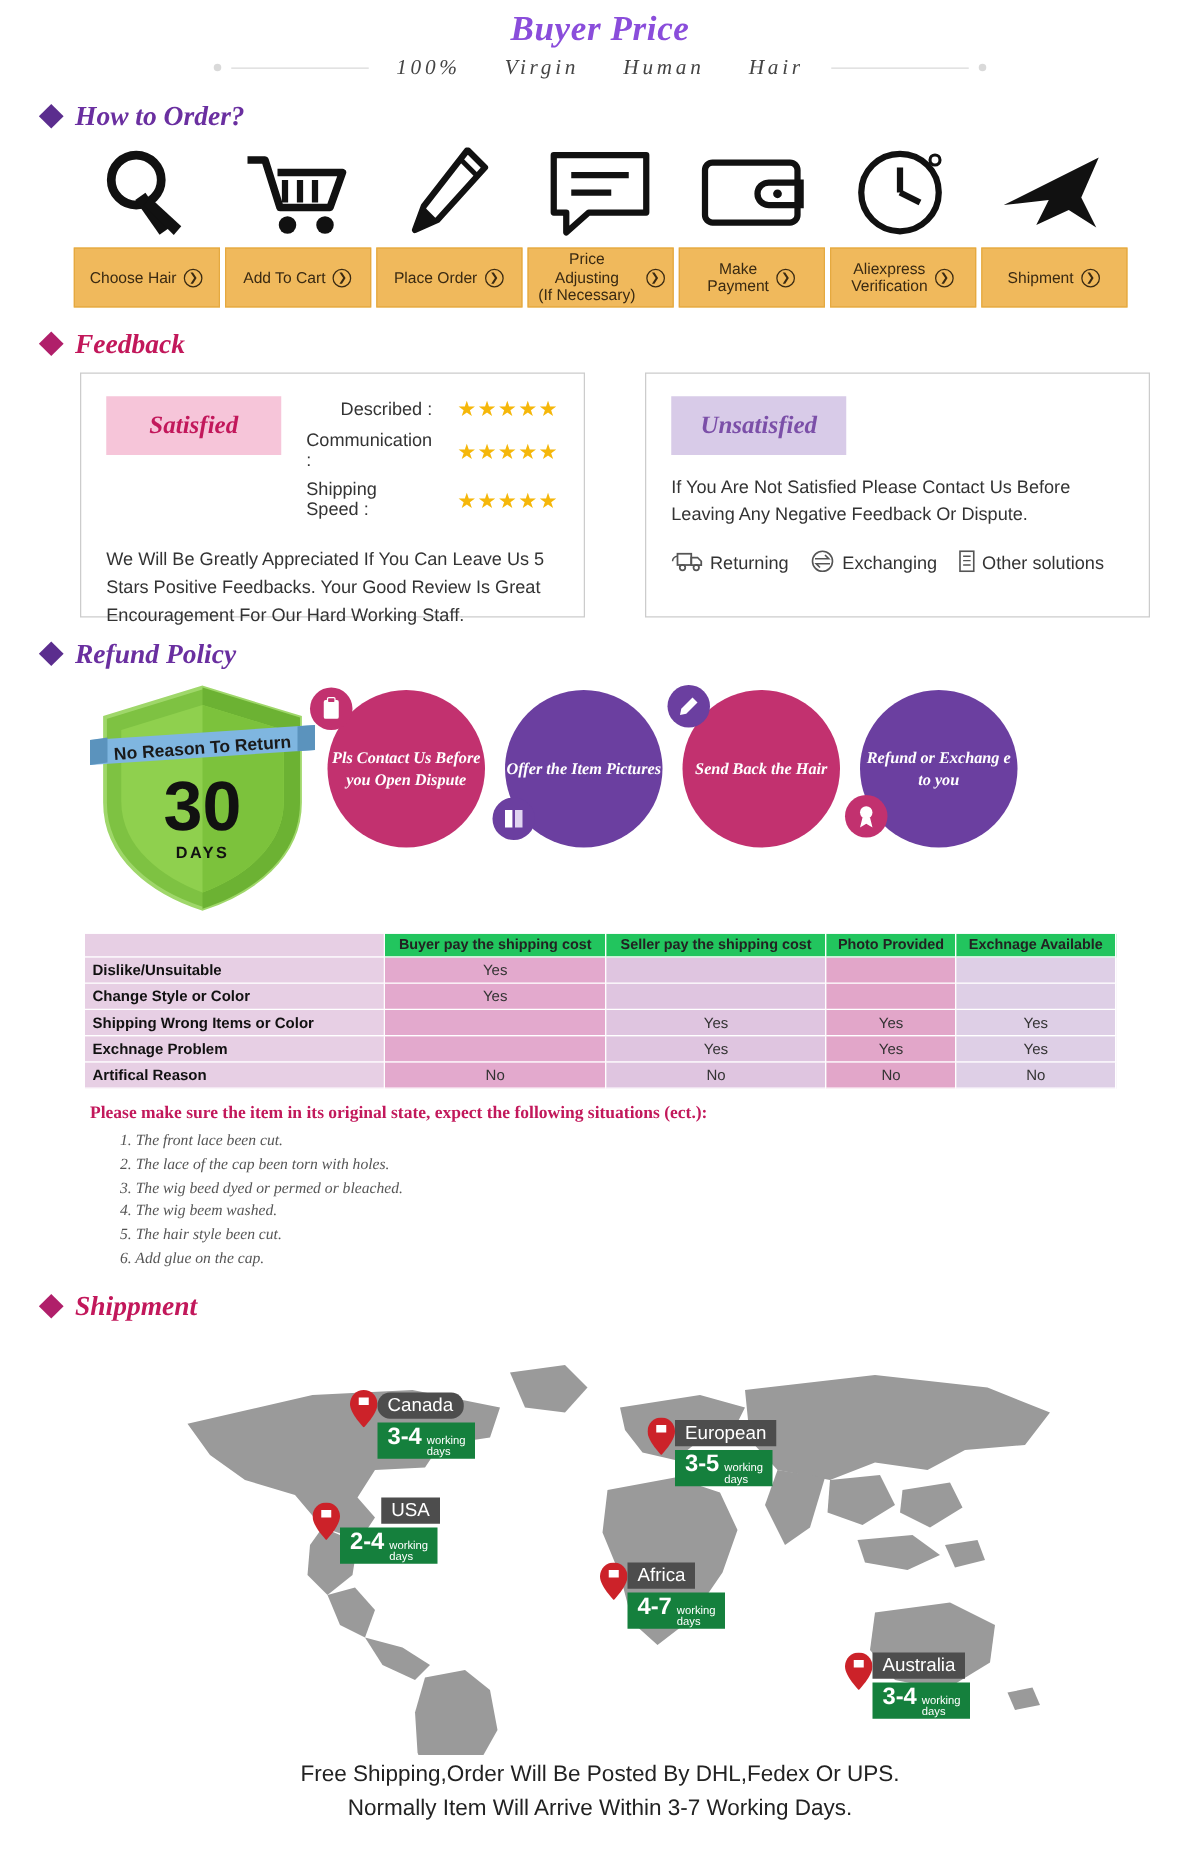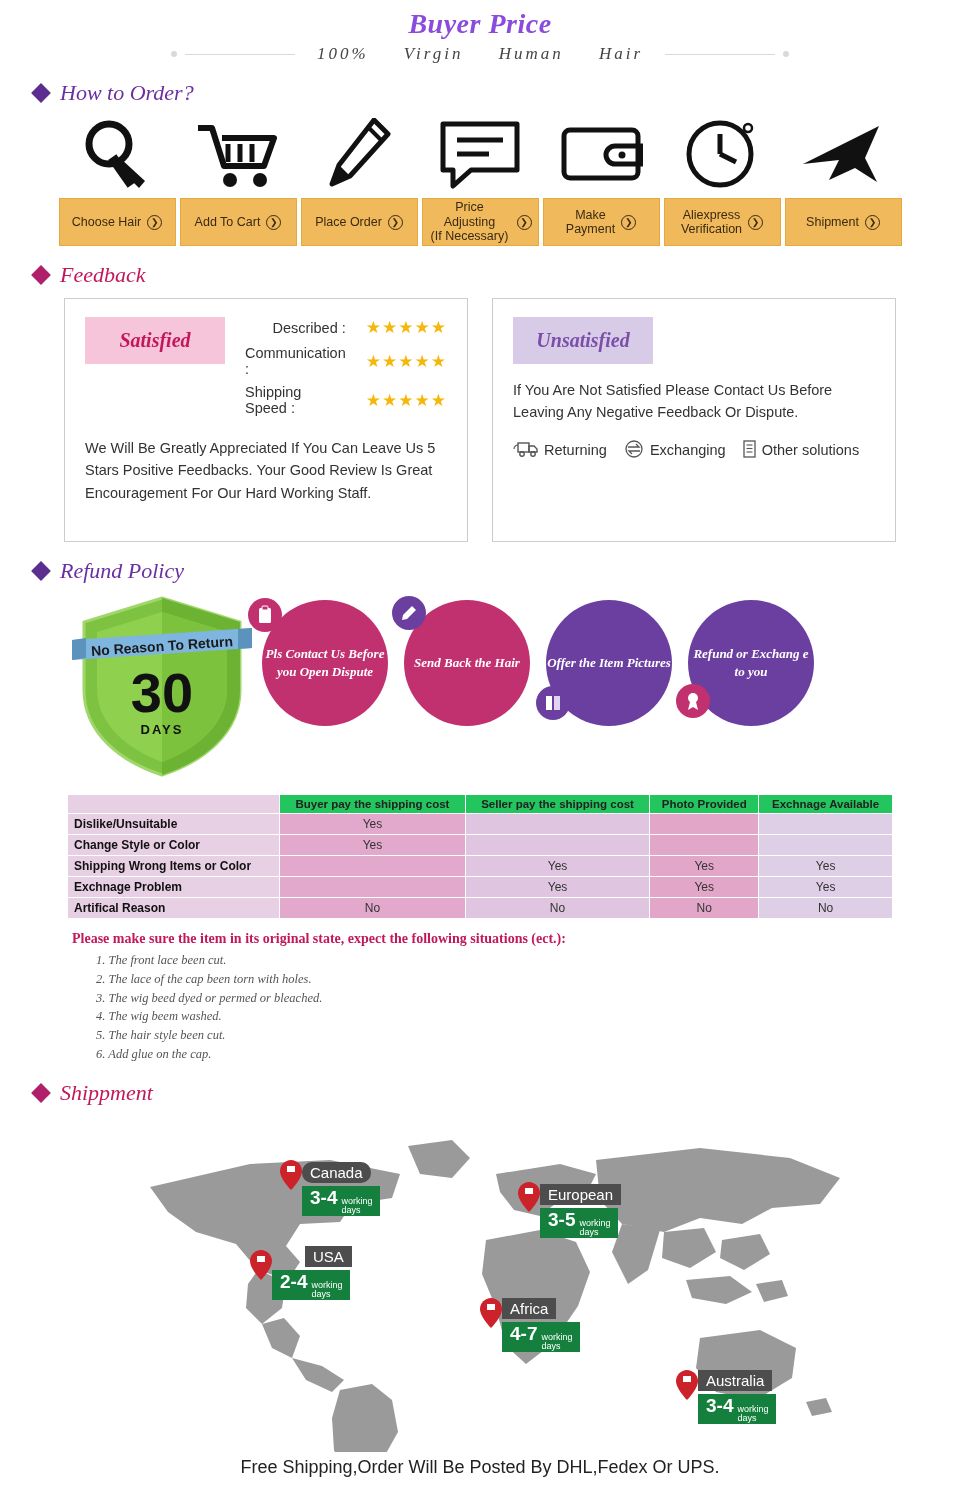--- a/index.html
+++ b/index.html
@@ -28,21 +28,21 @@
     font-size:17px; color:#444; letter-spacing:3px;
   }
   .header-sub span { margin:0 14px; }
 
   
   .sec-title { display:flex; align-items:center; gap:12px; margin:16px 0 6px 34px; }
   .diamond { width:14px; height:14px; transform:rotate(45deg); display:inline-block; }
   .d-purple { background:#5b2d8e; }
   .d-pink { background:#b01f6a; }
   .sec-label {
-    font-family:"Liberation Serif", serif; font-style:italic; font-weight:normal;
+    font-family:"Liberation Serif", serif; font-style:italic; font-weight:bold;
     font-size:22px;
   }
   .t-purple { color:#6a2fa0; }
   .t-pink { color:#c2185b; }
 
   
   .steps { display:flex; justify-content:center; gap:4px; margin-top:6px; }
   .step { width:117px; }
   .step-icon { height:78px; display:flex; align-items:flex-end; justify-content:center; }
   .step-icon svg { display:block; }
@@ -54,21 +54,21 @@
   }
   .step-txt { font-size:12.5px; color:#3a2a12; text-align:center; line-height:1.15; }
   .arrow-circ {
     width:15px; height:15px; border-radius:50%; border:1.4px solid #3a2a12;
     display:inline-flex; align-items:center; justify-content:center;
     font-size:9px; color:#3a2a12; flex:0 0 auto; line-height:1;
   }
 
   
   .fb-row { display:flex; gap:24px; justify-content:center; margin-top:10px; }
-  .fb-box { border:1px solid #ccc; width:404px; height:244px; padding:18px 20px; }
+  .fb-box { border:1px solid #ccc; width:404px; height:196px; padding:18px 20px;margin-left:24px; }
   .fb-tag {
     font-family:"Liberation Serif", serif; font-style:italic; font-weight:bold;
     font-size:20px; padding:12px 0; text-align:center; width:140px;
   }
   .tag-sat { background:#f6c5d9; color:#c2185b; }
   .tag-unsat { background:#d8cbe8; color:#7b4fa8; }
   .fb-top { display:flex; gap:20px; align-items:flex-start; }
   .rates { flex:1; }
   .rate-line { display:flex; align-items:center; justify-content:flex-end; gap:20px; margin-bottom:7px; }
   .rate-label { font-size:14.5px; color:#333; }
@@ -94,21 +94,21 @@
   .badge {
     position:absolute; width:34px; height:34px; border-radius:50%;
     display:flex; align-items:center; justify-content:center;
   }
   .badge svg { display:block; }
 
   
   table.policy { border-collapse:collapse; margin:4px auto 0 auto; width:826px; }
   table.policy td, table.policy th { border:1px solid #fff; padding:3px 6px; font-size:12px; }
   table.policy th { background:#22c55e; color:#222; font-weight:bold; text-align:center; font-size:11.5px; }
-  table.policy td.rowlabel { background:#e7cfe4; color:#111; font-weight:bold; text-align:left; width:212px; }
+  table.policy td.rowlabel { background:#e7cfe4; color:#111; font-weight:bold; text-align:left; width:240px; }
   table.policy td.cell { text-align:center; color:#333; }
   .c-a { background:#e3a9cd; }
   .c-b { background:#dfc5e0; }
   .c-c { background:#e2a6c9; }
   .c-d { background:#decfe6; }
 
   .notice {
     margin:12px 0 0 72px;
     font-family:"Liberation Serif", serif; font-weight:bold;
     font-size:14px; color:#c2185b;
@@ -370,35 +370,35 @@
     <div class="bubbles">
       <div class="bub bub-pink">
         <span>Pls Contact Us Before you Open Dispute</span>
         <span class="badge" style="background:#c2316f; left:-14px; top:-2px;">
           <svg width="18" height="20" viewBox="0 0 18 20">
               <rect x="3" y="3" width="12" height="15" rx="1.5" fill="#fff"></rect>
               <rect x="6" y="1" width="6" height="4" rx="1" fill="#c2316f" stroke="#fff" stroke-width="1"></rect>
             </svg>
         </span>
       </div>
-      <div class="bub bub-pink">
-        <span>Send Back the Hair</span>
-        <span class="badge" style="background:#6b3fa0; left:-12px; top:-4px;">
-          <svg width="18" height="18" viewBox="0 0 18 18">
-              <path d="M12 2 L16 6 L7 15 L2 16 L3 11 Z" fill="#fff"></path>
-            </svg>
-        </span>
-      </div>
       <div class="bub bub-purple">
         <span>Offer the Item Pictures</span>
         <span class="badge" style="background:#6b3fa0; left:-10px; bottom:6px; top:auto;">
           <svg width="20" height="20" viewBox="0 0 20 20">
               <path d="M3 3 h6 v14 h-6z" fill="#fff"></path>
               <path d="M11 3 h6 v14 h-6z" fill="#e0d4f0"></path>
               <line x1="10" y1="3" x2="10" y2="17" stroke="#6b3fa0" stroke-width="1.5"></line>
+            </svg>
+        </span>
+      </div>
+      <div class="bub bub-pink">
+        <span>Send Back the Hair</span>
+        <span class="badge" style="background:#6b3fa0; left:-12px; top:-4px;">
+          <svg width="18" height="18" viewBox="0 0 18 18">
+              <path d="M12 2 L16 6 L7 15 L2 16 L3 11 Z" fill="#fff"></path>
             </svg>
         </span>
       </div>
       <div class="bub bub-purple">
         <span>Refund or Exchang e to you</span>
         <span class="badge" style="background:#c2316f; left:-12px; bottom:8px; top:auto;">
           <svg width="18" height="20" viewBox="0 0 18 20">
               <circle cx="9" cy="7" r="5" fill="#fff"></circle>
               <path d="M6 11 L4 19 L9 16 L14 19 L12 11 Z" fill="#fff"></path>
             </svg>

